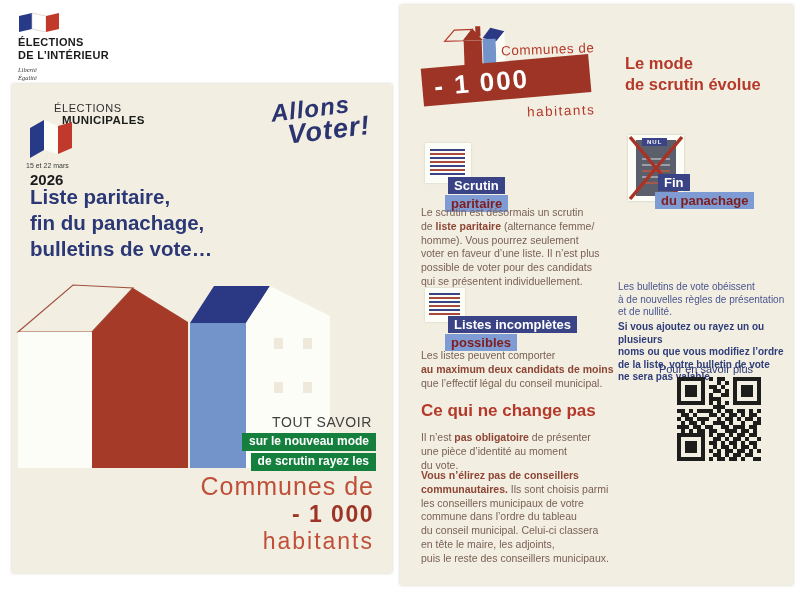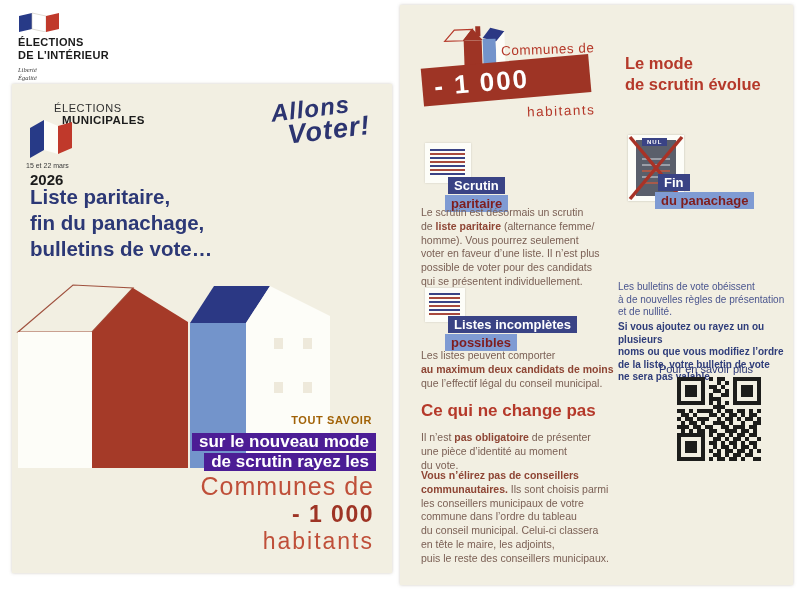--- a/index.html
+++ b/index.html
@@ -19,22 +19,22 @@
   .el-dates{font-size:7px;color:#3a3a3a}
   .el-year{font-size:15px;font-weight:bold;color:#1b1b1b}
 
   
   .slogan{color:#2c3470;font-style:italic;font-weight:bold;transform:rotate(-7deg)}
   .slogan .w1{font-size:24px;line-height:22px;display:block;letter-spacing:1px}
   .slogan .w2{font-size:27px;line-height:24px;display:block;margin-left:14px;letter-spacing:1px}
 
   .main-title{font-size:20.5px;line-height:26px;font-weight:bold;color:#2c3876}
 
-  .kicker{font-size:11px;font-weight:bold;color:#a16207;letter-spacing:.6px}
-  .navyline{display:inline-block;background:#4c1d95;color:#fff;font-weight:bold;font-size:17px;line-height:13px;padding:2px 7px 3px;margin-top:2px}
+  .kicker{font-size:14px;font-weight:normal;color:#404040;letter-spacing:.6px}
+  .navyline{display:inline-block;background:#15803d;color:#fff;font-weight:bold;font-size:12px;line-height:13px;padding:2px 7px 3px;margin-top:2px}
   .communes-thin{font-size:25px;line-height:29px;color:#bf4f39;letter-spacing:1px}
   .communes-bold{font-size:23px;line-height:27px;color:#9e3425;font-weight:bold;letter-spacing:1.5px}
   .communes-hab{font-size:23px;line-height:27px;color:#bf4f39;letter-spacing:2px}
 
   
   .r-heading{font-size:16.5px;line-height:21px;font-weight:bold;color:#b5392a;white-space:pre-line}
   .tagwrap span{display:table;font-size:13px;line-height:13px;font-weight:bold;padding:2px 6px}
   .tag1{background:#3a4385;color:#fff}
   .tag2{background:#7f9bd3;color:#7f1d1d;margin-left:-3px;margin-top:1px}
   .body-brown{font-size:10.5px;line-height:13.8px;color:#7b6055}

